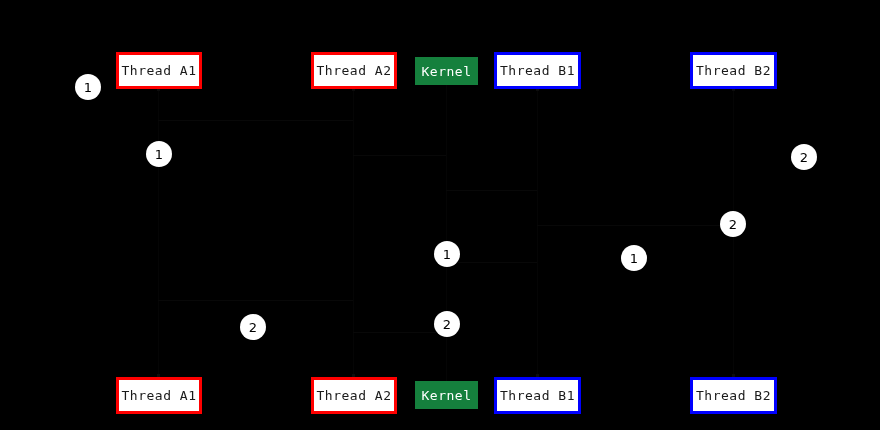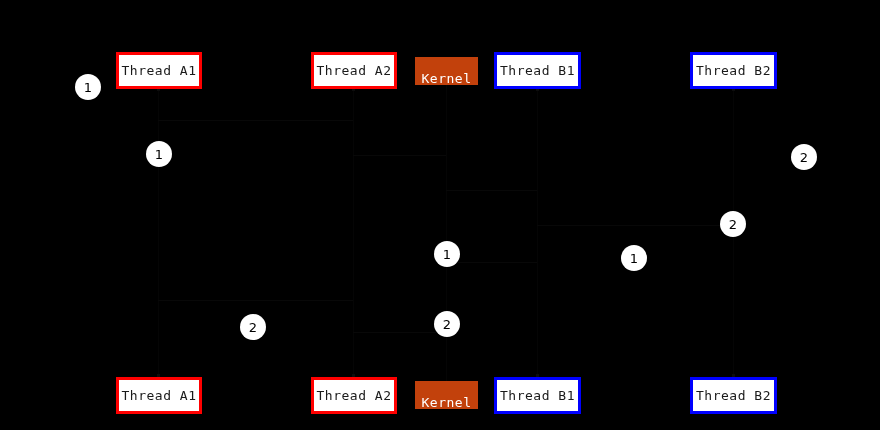--- a/index.html
+++ b/index.html
@@ -35,24 +35,23 @@
     white-space: nowrap;
   }
   .node-box.red {
     border: 3px solid #ff0000;
   }
   .node-box.blue {
     border: 3px solid #0000ff;
     text-align: right;
   }
   .node-box.filled-blue {
-    background: #c2410c;
+    background: #15803d;
     color: #ffffff;
     border: 0;
-    align-items: flex-end;
   }
 
   
   .lifeline {
     position: absolute;
     width: 1px;
     background: #050505;
   }
 
   

